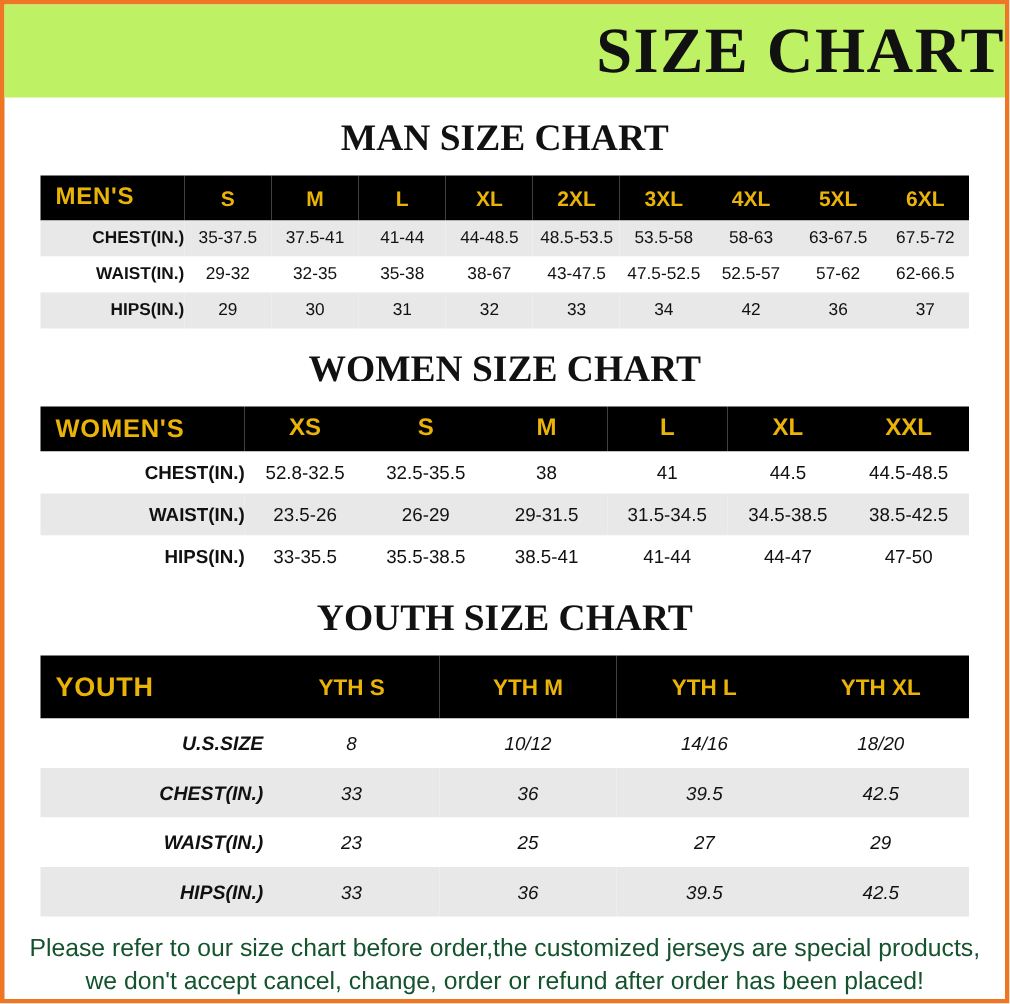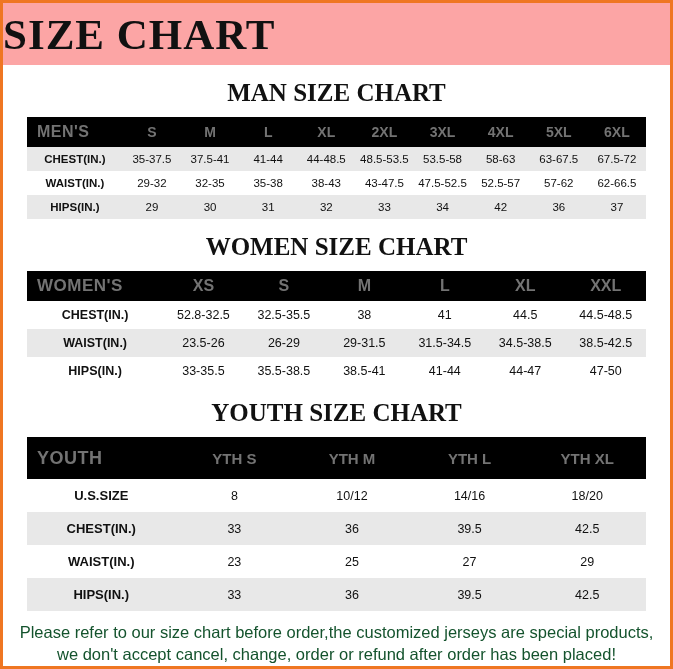--- a/index.html
+++ b/index.html
@@ -16,25 +16,25 @@
   .page {
     position: relative;
     width: 673px;
     height: 669px;
     box-sizing: border-box;
     border: 3px solid #ef7622;
     background: #ffffff;
   }
   
   .banner {
-    background: #fca5a5;
+    background: #bef264;
     height: 62px;
     display: flex;
     align-items: center;
-    justify-content: flex-start;
+    justify-content: flex-end;
   }
   .banner-title {
     font-family: "Liberation Serif", serif;
     font-weight: bold;
     font-size: 43px;
     letter-spacing: 1px;
     color: #111111;
     line-height: 1;
   }
   
@@ -62,46 +62,46 @@
   .hdr-row {
     background: #000000;
     color: #ffffff;
   }
   .hdr-row td {
     height: 30px;
     font-size: 14px;
     font-weight: bold;
     text-align: center;
     vertical-align: middle;
-    color: #737373;
+    color: #eab308;
   }
   .hdr-row td.lead {
     text-align: left;
     padding-left: 10px;
     font-size: 16px;
     letter-spacing: 0.5px;
   }
   .body-row td {
     height: 24px;
     font-size: 11.5px;
     text-align: center;
     vertical-align: middle;
     color: #111111;
   }
   .body-row td.lead {
     font-weight: bold;
     font-size: 11.5px;
-    text-align: center;
+    text-align: right;
     color: #111111;
   }
   .row-light { background: #ffffff; }
   .row-grey  { background: #e8e8e8; }
 
   
-  .youth .body-row td { height: 33px; font-size: 12.5px; }
+  .youth .body-row td { height: 33px; font-size: 12.5px; font-style: italic; }
   .youth .hdr-row td  { height: 42px; font-size: 15px; }
   .youth .hdr-row td.lead { font-size: 18px; }
   .youth .body-row td.lead { font-size: 13px; font-weight: bold; }
 
   .women .hdr-row td { font-size: 16px; }
   .women .hdr-row td.lead { font-size: 17px; }
   .women .body-row td { height: 28px; font-size: 12.5px; }
   .women .body-row td.lead { font-size: 12.5px; }
 
   
@@ -161,21 +161,21 @@
         <td>53.5-58</td>
         <td>58-63</td>
         <td>63-67.5</td>
         <td>67.5-72</td>
       </tr>
       <tr class="body-row row-light">
         <td class="lead">WAIST(IN.)</td>
         <td>29-32</td>
         <td>32-35</td>
         <td>35-38</td>
-        <td>38-43</td>
+        <td>38-67</td>
         <td>43-47.5</td>
         <td>47.5-52.5</td>
         <td>52.5-57</td>
         <td>57-62</td>
         <td>62-66.5</td>
       </tr>
       <tr class="body-row row-grey">
         <td class="lead">HIPS(IN.)</td>
         <td>29</td>
         <td>30</td>

